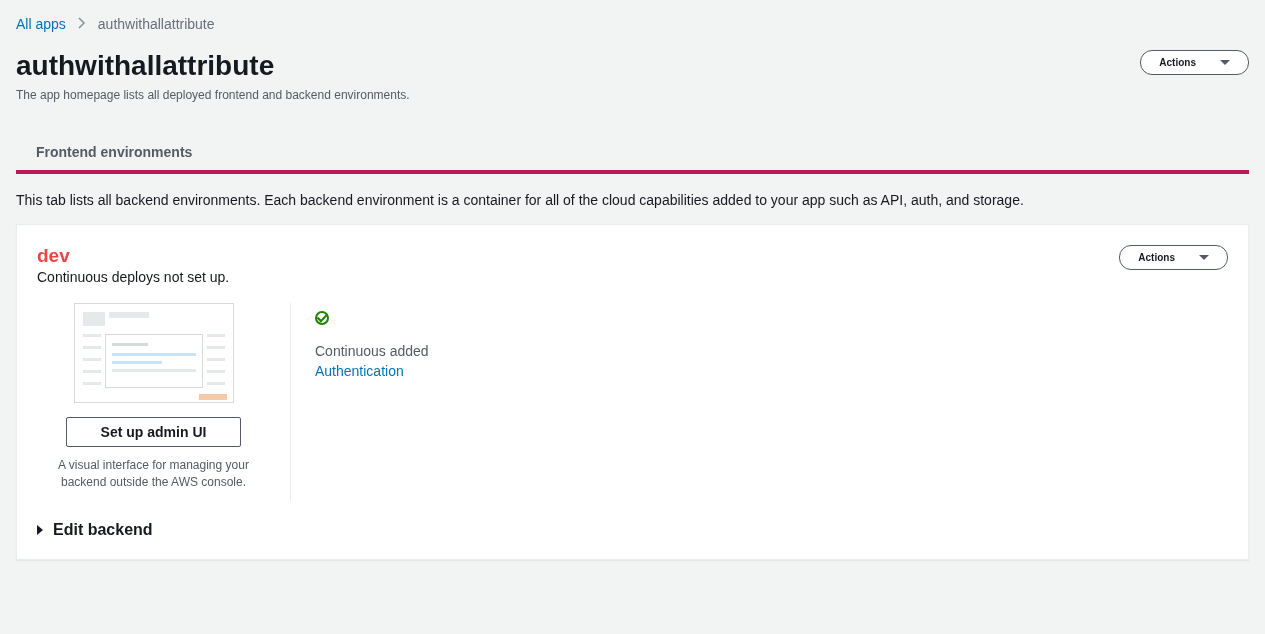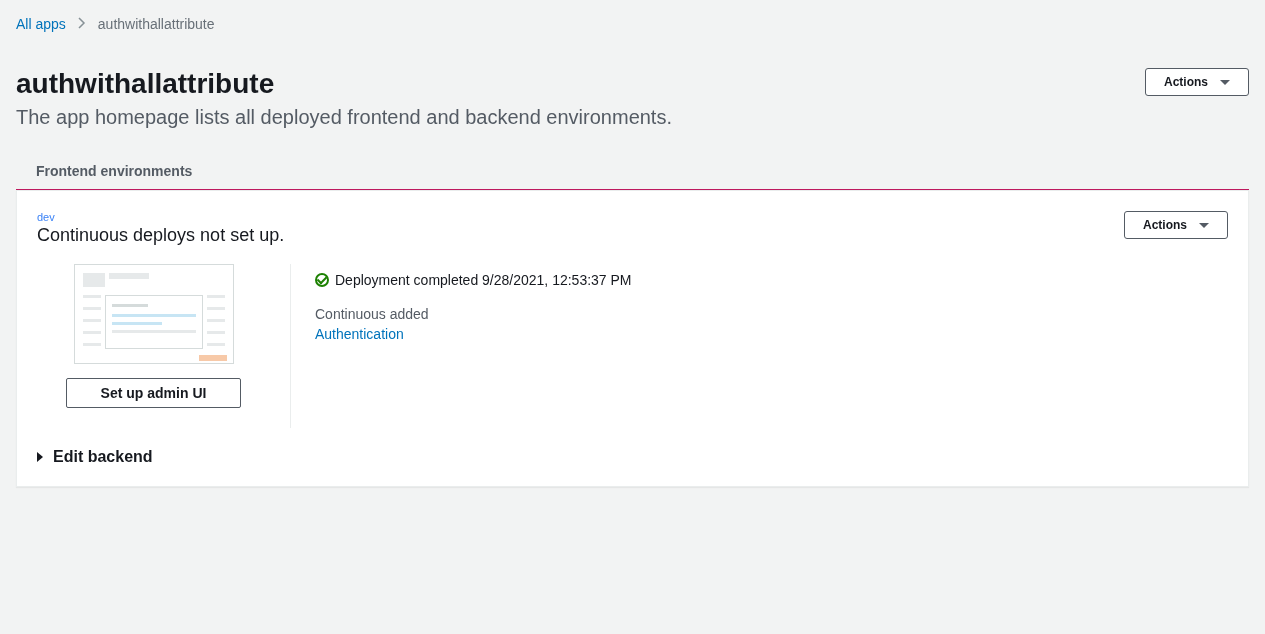--- a/index.html
+++ b/index.html
@@ -11,55 +11,55 @@
       width: 1265px;
       height: 634px;
       overflow: hidden;
     }
     .container { padding: 16px 16px 0 16px; }
     .breadcrumb {
       display: flex;
       align-items: center;
       gap: 12px;
       font-size: 14px;
-      margin-bottom: 36px;
+      margin-bottom: 18px;
     }
     .breadcrumb a { color: #0073bb; text-decoration: none; cursor: pointer; }
     .breadcrumb .sep { color: #687078; }
     .breadcrumb .current { color: #687078; }
     .header-row {
       display: flex;
       justify-content: space-between;
       align-items: flex-start;
       margin-bottom: 6px;
     }
     h1 { font-size: 28px; font-weight: 700; color: #16191f; }
-    .subtitle { color: #545b64; font-size: 20px; margin-bottom: 22px; }
+    .subtitle { color: #545b64; font-size: 12px; margin-bottom: 30px; }
     .actions-btn {
       background: #fff;
       border: 1px solid #545b64;
-      border-radius: 3px;
+      border-radius: 12px;
       padding: 6px 18px;
-      font-size: 12px;
+      font-size: 10px;
       font-weight: 700;
       cursor: pointer;
       display: inline-flex;
       align-items: center;
-      gap: 12px;
+      gap: 24px;
       color: #16191f;
     }
     .actions-btn .caret {
       width: 0; height: 0;
       border-left: 5px solid transparent;
       border-right: 5px solid transparent;
       border-top: 5px solid #545b64;
     }
     .tabs {
       display: flex;
-      border-bottom: 1px solid #be185d;
+      border-bottom: 4px solid #be185d;
     }
     .tab {
       padding: 12px 20px 10px 20px;
       font-size: 14px;
       font-weight: 700;
       color: #545b64;
       cursor: pointer;
       border-right: 1px solid #d5dbdb;
       position: relative;
     }
@@ -84,22 +84,22 @@
       border: 1px solid #eaeded;
       box-shadow: 0 1px 1px rgba(0,0,0,0.05);
       padding: 20px;
     }
     .env-header {
       display: flex;
       justify-content: space-between;
       align-items: flex-start;
       margin-bottom: 18px;
     }
-    .env-name { color: #3b82f6; font-weight: 400; font-size: 11px; cursor: pointer; }
-    .env-sub { color: #16191f; font-size: 18px; margin-top: 2px; }
+    .env-name { color: #ef4444; font-weight: 700; font-size: 19px; cursor: pointer; }
+    .env-sub { color: #16191f; font-size: 14px; margin-top: 2px; }
     .env-body {
       display: flex;
       gap: 24px;
     }
     .left-col {
       width: 254px;
       display: flex;
       flex-direction: column;
       align-items: center;
       border-right: 1px solid #eaeded;
@@ -197,20 +197,21 @@
       <span>Actions</span>
       <span class="caret"></span>
     </button>
   </div>
   <div class="subtitle">The app homepage lists all deployed frontend and backend environments.</div>
 
   <div class="tabs">
     <div class="tab">Frontend environments</div>
   </div>
 
+  <div class="tab-desc">This tab lists all backend environments. Each backend environment is a container for all of the cloud capabilities added to your app such as API, auth, and storage.</div>
 
   <div class="card">
     <div class="env-header">
       <div>
         <div class="env-name">dev</div>
         <div class="env-sub">Continuous deploys not set up.</div>
       </div>
       <button class="actions-btn">
         <span>Actions</span>
         <span class="caret"></span>
@@ -234,26 +235,26 @@
           <div class="line-r" style="top:78px"></div>
           <div class="inner">
             <div class="il1"></div>
             <div class="il2"></div>
             <div class="il3"></div>
             <div class="il4"></div>
           </div>
           <div class="badge"></div>
         </div>
         <button class="setup-btn">Set up admin UI</button>
+        <div class="setup-desc">A visual interface for managing your backend outside the AWS console.</div>
       </div>
 
       <div class="right-col">
         <div class="status-row">
           <span class="check-icon"></span>
-          <span>Deployment completed 9/28/2021, 12:53:37 PM</span>
         </div>
         <div class="label">Continuous added</div>
         <div>
           <span class="link">Authentication</span>
         </div>
       </div>
     </div>
 
     <div class="edit-row">
       <span class="tri-right"></span>

